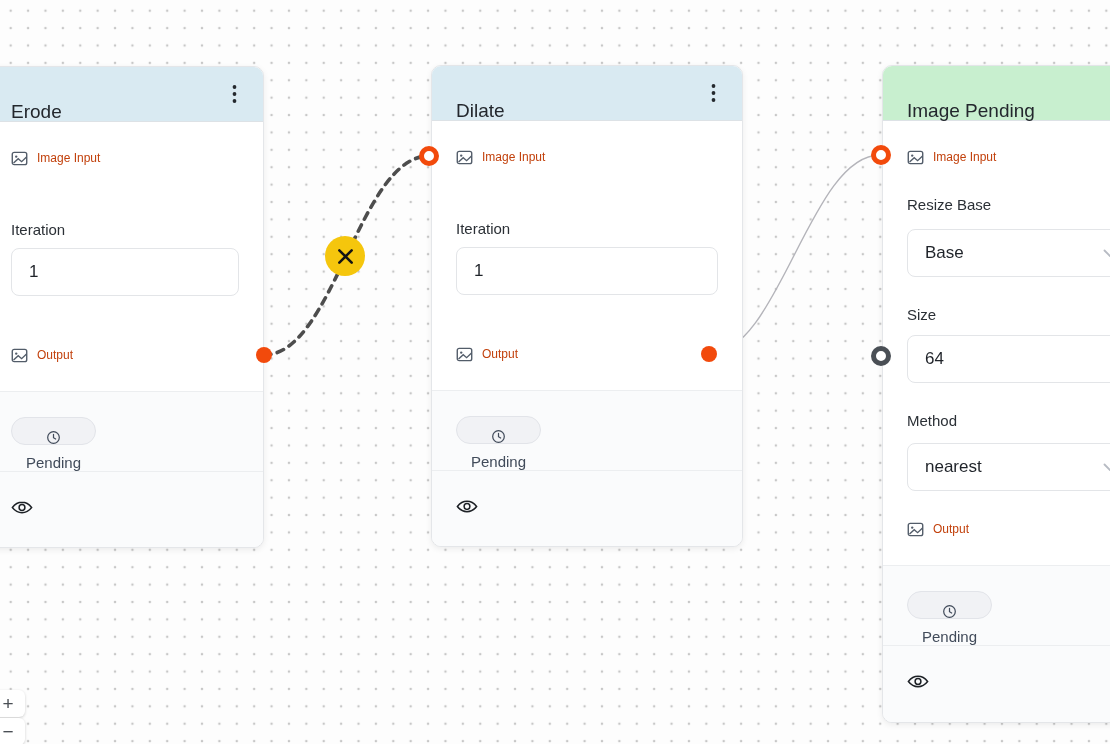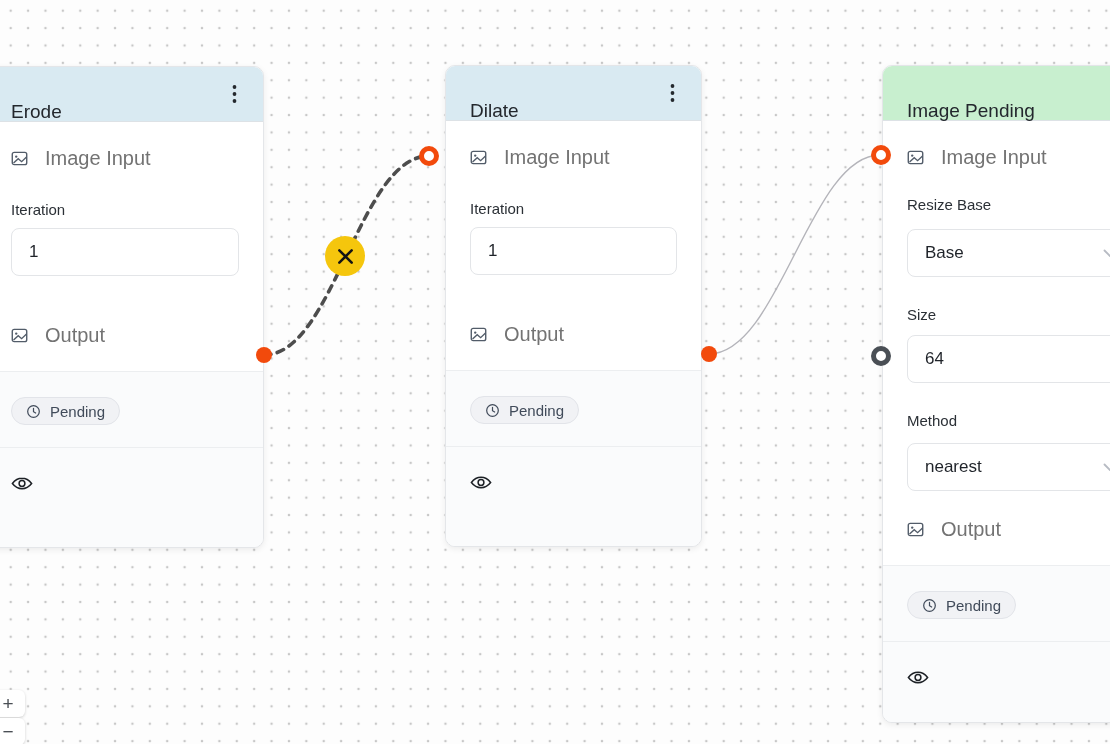--- a/index.html
+++ b/index.html
@@ -43,24 +43,24 @@
   }
   .node-header.blue { background: #d9eaf2; }
   .node-header.green { background: #c8efcf; }
   .node-title { font-size: 19px; color: #23272d; margin-top: 36px; }
   .kebab { display: flex; cursor: pointer; padding: 2px; }
 
   .node-body { padding: 24px; }
   .io-row {
     display: flex;
     align-items: center;
-    gap: 17px;
+    gap: 9px;
     height: 24px;
-    font-size: 20px;
-    color: #737373;
+    font-size: 12px;
+    color: #c2410c;
   }
   .io-row.output { justify-content: flex-start; }
   .io-icon { color: #525c69; display: flex; }
 
   .field-label { font-size: 15px; color: #2b3036; line-height: 20px; }
 
   .text-input, .select-box {
     width: 100%;
     height: 48px;
     border: 1px solid #e3e5e8;
@@ -73,47 +73,48 @@
   }
   .text-input { outline: none; }
   .select-box {
     display: flex;
     align-items: center;
     justify-content: space-between;
     cursor: pointer;
   }
 
   
-  .gap-field-lg { margin-top: 30px; }
+  .gap-field-lg { margin-top: 50px; }
   .lbl-mb-sm { margin-bottom: 8px; }
   .gap-out-lg { margin-top: 47px; }
   
   .gap-field-sm { margin-top: 26px; }
   .gap-field-md { margin-top: 28px; }
   .lbl-mb-md { margin-bottom: 14px; }
   .lbl-mb-10 { margin-bottom: 10px; }
   .lbl-mb-12 { margin-bottom: 12px; }
   .gap-out-sm { margin-top: 26px; }
 
   .section-status {
     border-top: 1px solid #eceef0;
     background: #fafbfc;
     padding: 25px 24px 22px 24px;
   }
   .badge {
     display: inline-flex;
     align-items: center;
     gap: 9px;
     height: 28px;
-    padding: 0 14px;
+    padding: 12px 14px;
     background: #f1f2f5;
     border: 1px solid #e2e4e9;
     border-radius: 14px;
     font-size: 15px;
     color: #414b5a;
+    flex-direction: column;
   }
   .section-footer {
     border-top: 1px solid #eceef0;
     background: #fafbfc;
     padding: 27px 24px 0 24px;
     border-radius: 0 0 9px 9px;
     flex: 1;
   }
   .eye-btn { display: inline-flex; cursor: pointer; color: #1d2126; }
 
@@ -232,21 +233,21 @@
         <span style="display:flex;">
           <svg width="22" height="17" viewBox="0 0 22 16">
               <path d="M11 2.8 C6.2 2.8 3 5.9 1.4 8 C3 10.1 6.2 13.2 11 13.2 C15.8 13.2 19 10.1 20.6 8 C19 5.9 15.8 2.8 11 2.8 Z" fill="none" stroke="#1d2126" stroke-width="1.5"></path>
               <circle cx="11" cy="8" r="2.9" fill="none" stroke="#1d2126" stroke-width="1.5"></circle>
             </svg>
         </span>
       </span>
     </div>
   </div>
 
-  <div class="node" style="left:445px; top:65px; width:257px; height:482px; display:flex; flex-direction:column;">
+  <div class="node" style="left:431px; top:65px; width:312px; height:482px; display:flex; flex-direction:column;">
     <div class="node-header blue">
       <span class="node-title">Dilate</span>
       <span class="kebab">
         <svg width="5" height="20" viewBox="0 0 5 20">
             <circle cx="2.5" cy="3" r="1.9" fill="#24292e"></circle>
             <circle cx="2.5" cy="10" r="1.9" fill="#24292e"></circle>
             <circle cx="2.5" cy="17" r="1.9" fill="#24292e"></circle>
           </svg>
       </span>
     </div>

